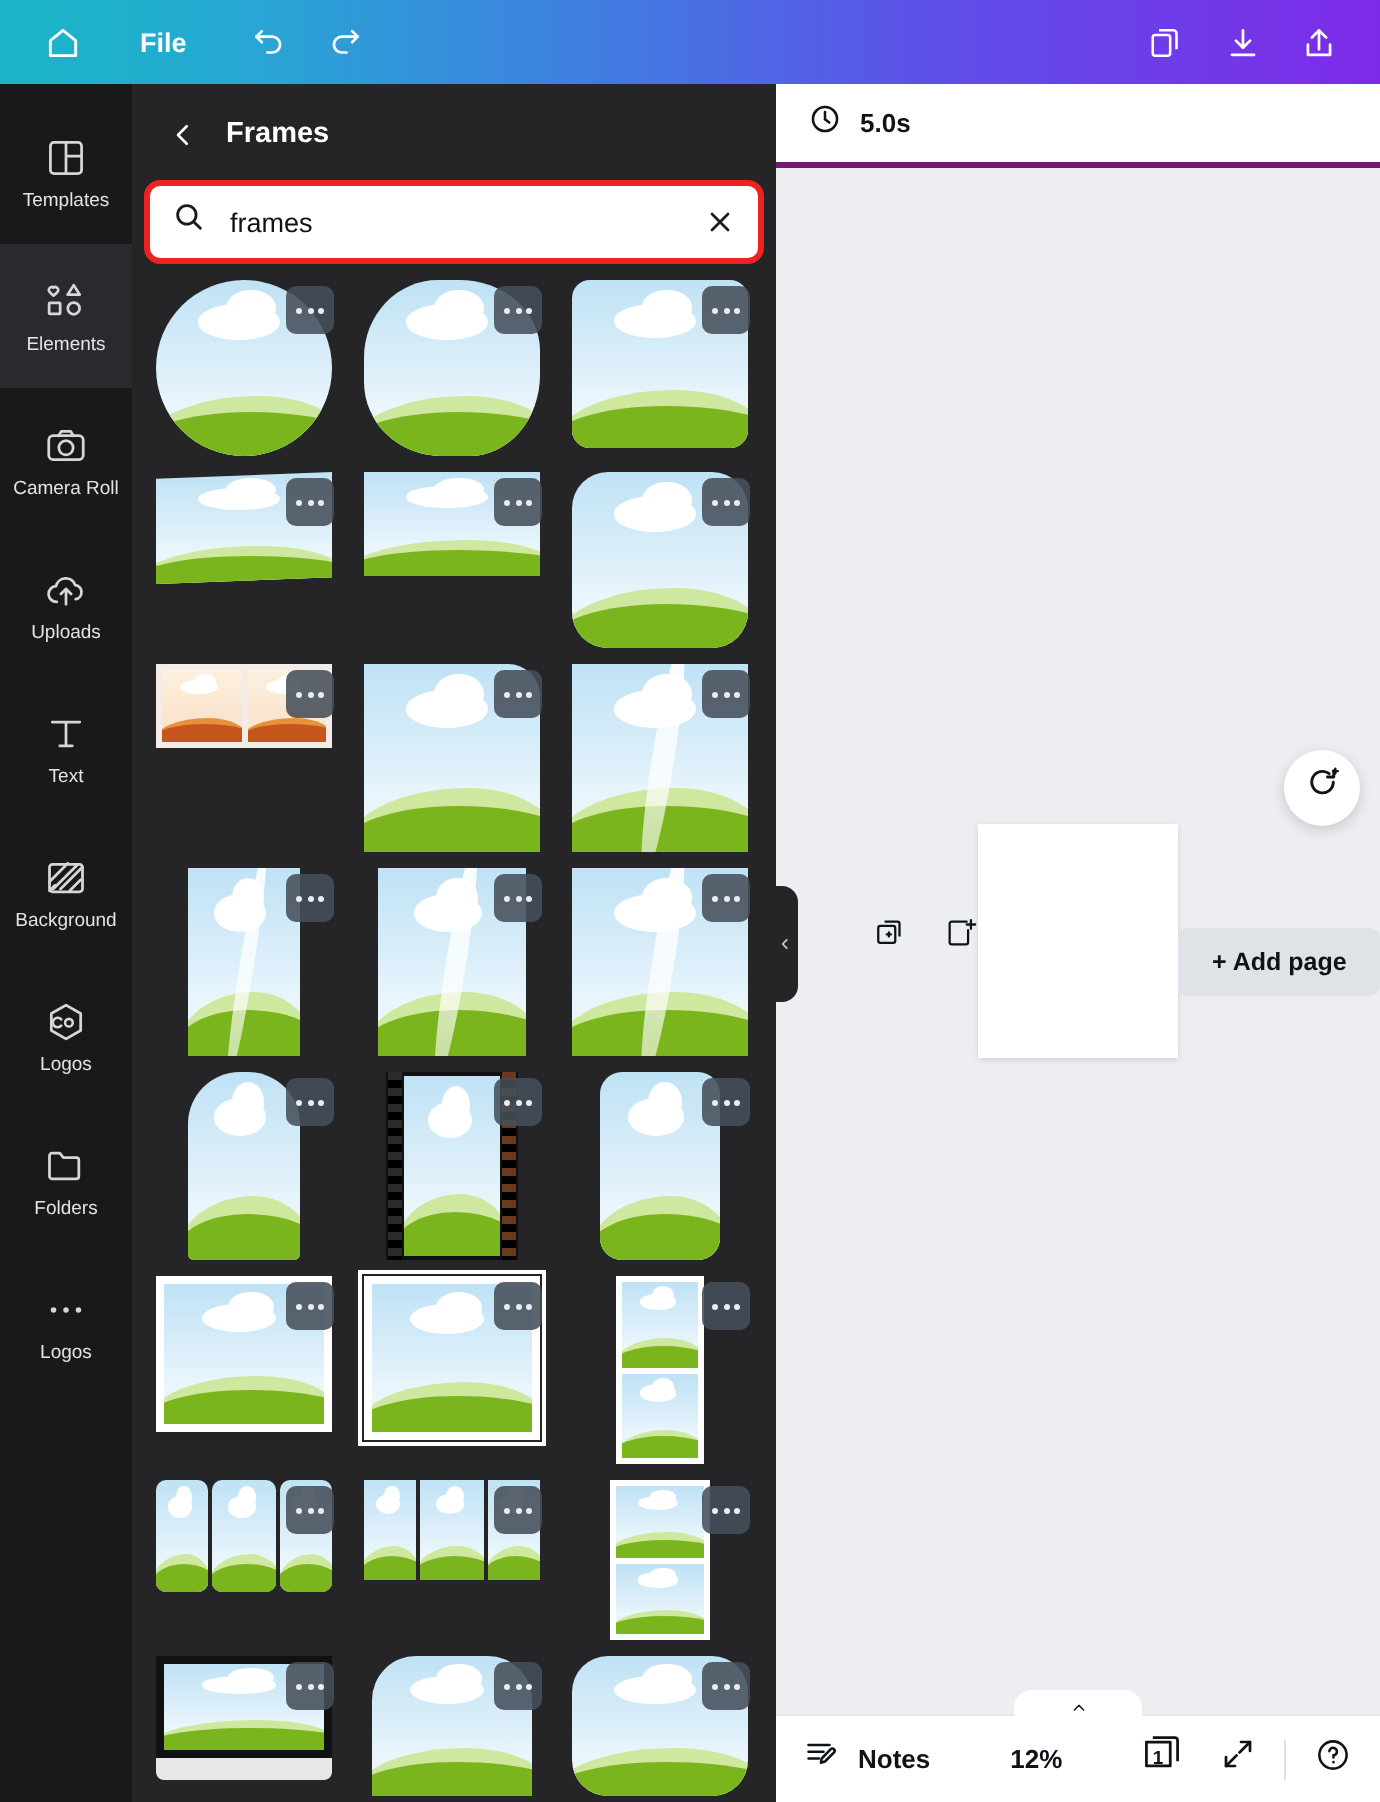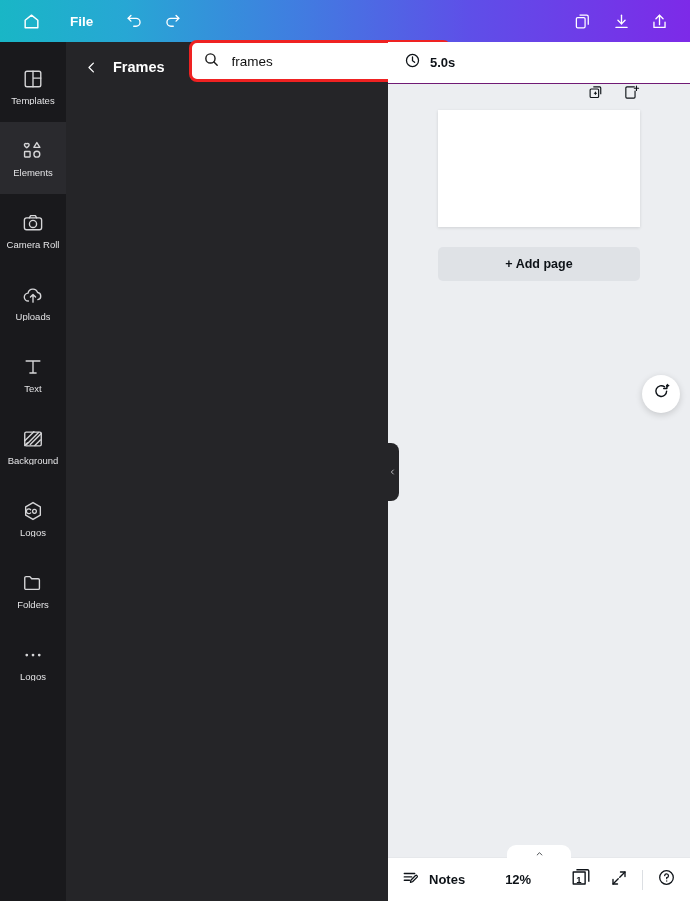--- a/index.html
+++ b/index.html
@@ -44,21 +44,21 @@
   .rail-item.active { background: #2a2a2e; }
   .rail-ico { height: 24px; display: flex; align-items: center; justify-content: center; }
   .rail-lb {
     font-size: 9.5px; line-height: 1; color: #e3e3e5; max-width: 64px;
     text-align: center; white-space: nowrap; overflow: hidden;
   }
 
   
   .panel {
     width: 322px; flex: 0 0 322px; background: #252528;
-    display: flex; flex-direction: row; position: relative; min-height: 0;
+    display: flex; flex-direction: column; position: relative; min-height: 0;
   }
   .panel-head { height: 50px; flex: 0 0 50px; display: flex; align-items: center; padding: 0 18px; gap: 14px; }
   .back-ico { cursor: pointer; display: flex; align-items: center; }
   .panel-title { color: #fff; font-size: 14.5px; font-weight: 700; }
 
   .search-wrap { padding: 0 8px 10px 8px; }
   .search-box {
     height: 38px; background: #fff; border-radius: 6px;
     display: flex; align-items: center; padding: 0 12px; gap: 12px;
     outline: 3px solid #ef2222; outline-offset: -1px; cursor: text;
@@ -114,25 +114,25 @@
     position: absolute; right: -11px; top: 50%; transform: translateY(-50%);
     width: 13px; height: 58px; background: #252528;
     border-radius: 0 8px 8px 0; display: flex; align-items: center;
     justify-content: center; cursor: pointer; z-index: 9;
   }
 
   
   .stage { flex: 1; background: #eceef1; display: flex; flex-direction: column; min-width: 0; position: relative; }
   .stage-head {
     height: 42px; flex: 0 0 42px; background: #fff; display: flex; align-items: center;
-    padding: 16px 16px; gap: 9px; border-bottom: 1px solid #701a75;
+    padding: 16px 16px; gap: 9px; border-bottom: 3px solid #701a75;
   }
   .dur { font-size: 13px; font-weight: 700; color: #0e1318; }
 
-  .stage-body { flex: 1; display: flex; flex-direction: column; align-items: center; justify-content: flex-start; position: relative; }
+  .stage-body { flex: 1; display: flex; align-items: center; justify-content: flex-end; position: relative; }
   .page-tools { width: 202px; display: flex; justify-content: flex-end; gap: 18px; margin-bottom: 9px; }
   .pt { cursor: pointer; display: flex; }
   .page-card { width: 202px; height: 117px; background: #fff; box-shadow: 0 1px 3px rgba(0,0,0,.12); }
   .add-page {
     width: 202px; height: 34px; margin-top: 20px; background: #dfe2e6;
     border: 0; border-radius: 5px; cursor: pointer;
     font-family: "Liberation Sans", sans-serif; font-size: 12.5px; font-weight: 700; color: #0e1318;
   }
   .assist {
     position: absolute; right: 10px; top: 50%; transform: translateY(-96px);

